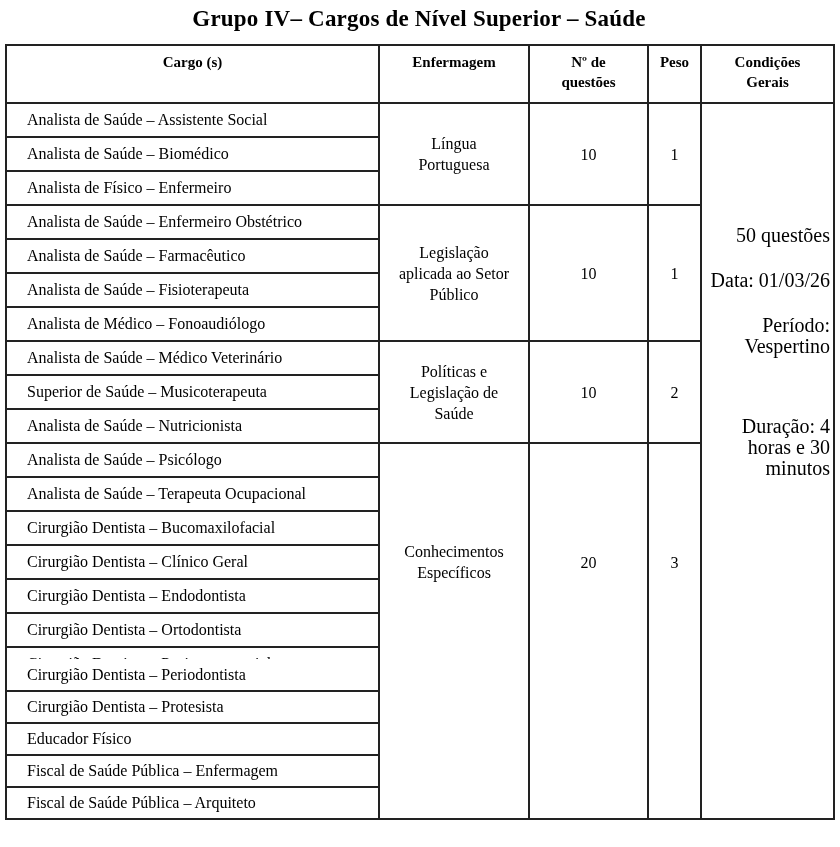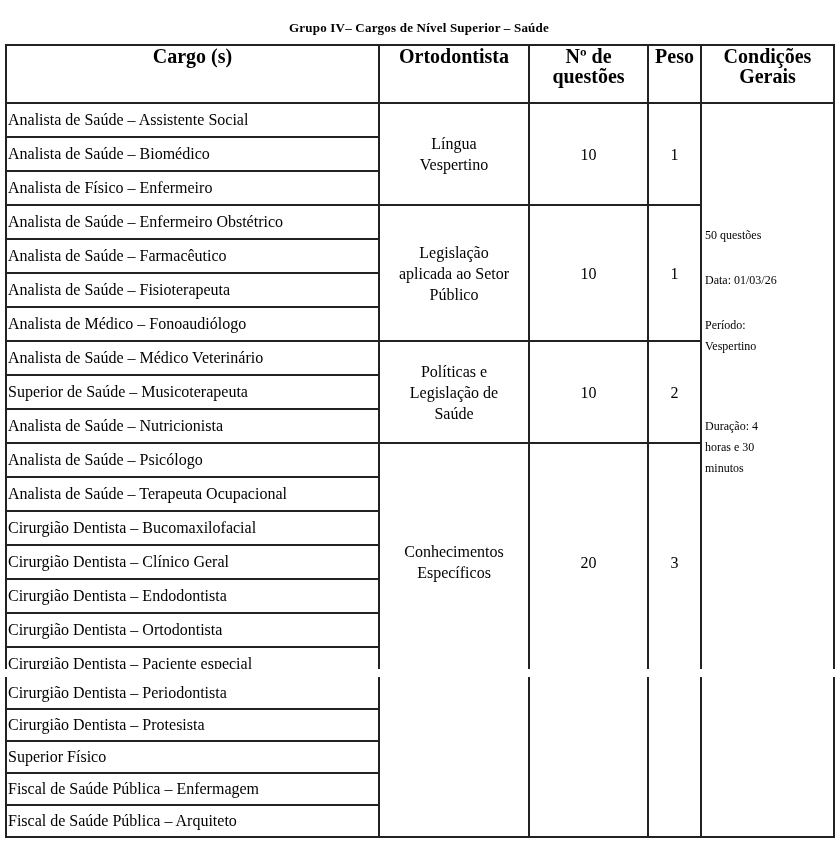--- a/index.html
+++ b/index.html
@@ -5,65 +5,65 @@
   * { margin:0; padding:0; box-sizing:border-box; }
   html,body { background:#ffffff; }
   body {
     position:relative;
     width:840px; height:847px;
     font-family:"Liberation Serif","DejaVu Serif",serif;
     color:#000;
     overflow:hidden;
   }
   .doc-title {
-    position:absolute; top:20px; left:5px; width:828px;
-    text-align:center; font-size:13px; font-weight:bold;
+    position:absolute; top:6px; left:5px; width:828px;
+    text-align:center; font-size:23px; font-weight:bold;
     letter-spacing:.2px;
   }
   .tbl-wrap1 {
     position:absolute; left:5px; top:44px; width:832px; height:625px;
     overflow:hidden;
   }
   .tbl-wrap2 {
-    position:absolute; left:5px; top:677px; width:832px;
+    position:absolute; left:5px; top:659px; width:832px;
   }
   table {
     border-collapse:collapse; table-layout:fixed; width:828px;
     background:#fff;
   }
   th, td { border:2px solid #222; }
   col.c-cargo { width:373px; }
   col.c-disc  { width:150px; }
   col.c-num   { width:119px; }
   col.c-peso  { width:53px; }
   col.c-cond  { width:133px; }
 
   thead tr { height:58px; }
   th {
-    font-size:20px; font-weight:bold; text-align:center;
-    vertical-align:top; line-height:20px;
+    font-size:15px; font-weight:bold; text-align:center;
+    vertical-align:top; padding-top:6px; line-height:20px;
     white-space:pre-line;
   }
   #t1-body tr { height:34px; }
   #t2-body tr { height:32px; }
 
   td.cargo {
     font-size:16px; text-align:left; vertical-align:middle;
-    padding-left:1px; white-space:nowrap; overflow:hidden;
+    padding-left:20px; white-space:nowrap; overflow:hidden;
   }
   td.center {
     font-size:16px; text-align:center; vertical-align:middle;
     line-height:21px; padding:0 8px;
   }
   .pre { white-space:pre-line; }
 
   td.cond { vertical-align:middle; padding:0 3px; }
   .cond-inner {
     position:relative; top:-32px;
-    font-size:12px; line-height:21px; text-align:left;
+    font-size:20px; line-height:21px; text-align:right;
   }
   .cond-inner p { margin:0 0 24px 0; }
   .cond-inner p:nth-child(3) { margin-bottom:59px; }
   .cond-inner p:last-child { margin-bottom:16px; }
 
   
   #t2 tr:first-child td { border-top:none; }
 </style>
 </head>
 <body>
@@ -75,33 +75,33 @@
     <colgroup>
       <col class="c-cargo">
         <col class="c-disc">
         <col class="c-num">
         <col class="c-peso">
         <col class="c-cond">
     </colgroup>
     <thead>
       <tr>
         <th>Cargo (s)</th>
-        <th>Ortodontista</th>
+        <th>Enfermagem</th>
         <th>Nº de
 questões</th>
         <th>Peso</th>
         <th>Condições
 Gerais</th>
       </tr>
     </thead>
     <tbody id="t1-body">
         <tr>
           <td class="cargo">Analista de Saúde – Assistente Social</td>
           <td class="center pre" rowspan="3">Língua
-Vespertino</td>
+Portuguesa</td>
           <td class="center" rowspan="3">10</td>
           <td class="center" rowspan="3">1</td>
           <td class="center cond" rowspan="17">
             <div class="cond-inner">
               <p class="pre">50 questões</p>
               <p class="pre">Data: 01/03/26</p>
               <p class="pre">Período:
 Vespertino</p>
               <p class="pre">Duração: 4
 horas e 30
@@ -189,21 +189,21 @@
           <td class="cargo">Cirurgião Dentista – Periodontista</td>
           <td rowspan="5"></td>
           <td rowspan="5"></td>
           <td rowspan="5"></td>
           <td rowspan="5"></td>
         </tr>
         <tr>
           <td class="cargo">Cirurgião Dentista – Protesista</td>
         </tr>
         <tr>
-          <td class="cargo">Superior Físico</td>
+          <td class="cargo">Educador Físico</td>
         </tr>
         <tr>
           <td class="cargo">Fiscal de Saúde Pública – Enfermagem</td>
         </tr>
         <tr>
           <td class="cargo">Fiscal de Saúde Pública – Arquiteto</td>
         </tr>
       </tbody>
   </table>
 </div>

